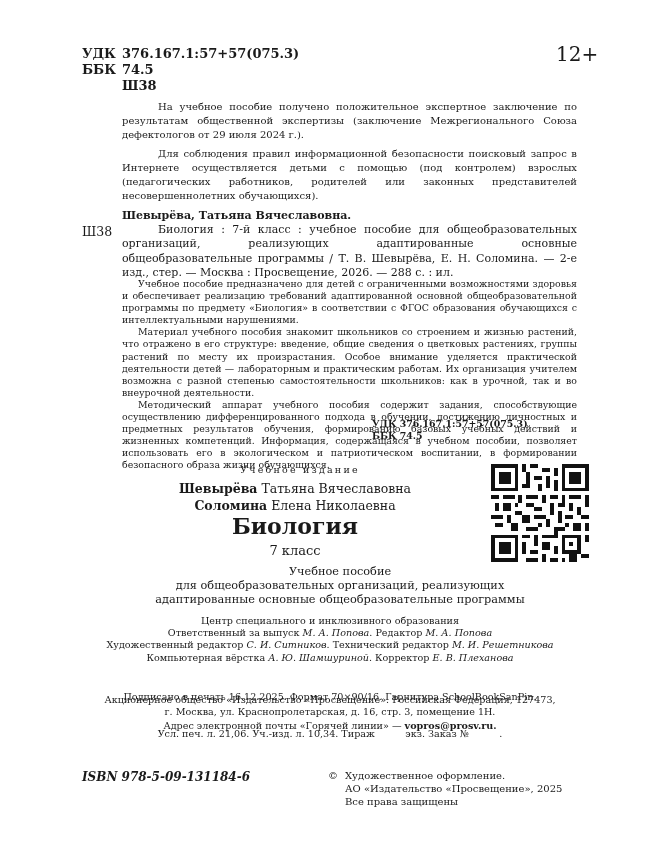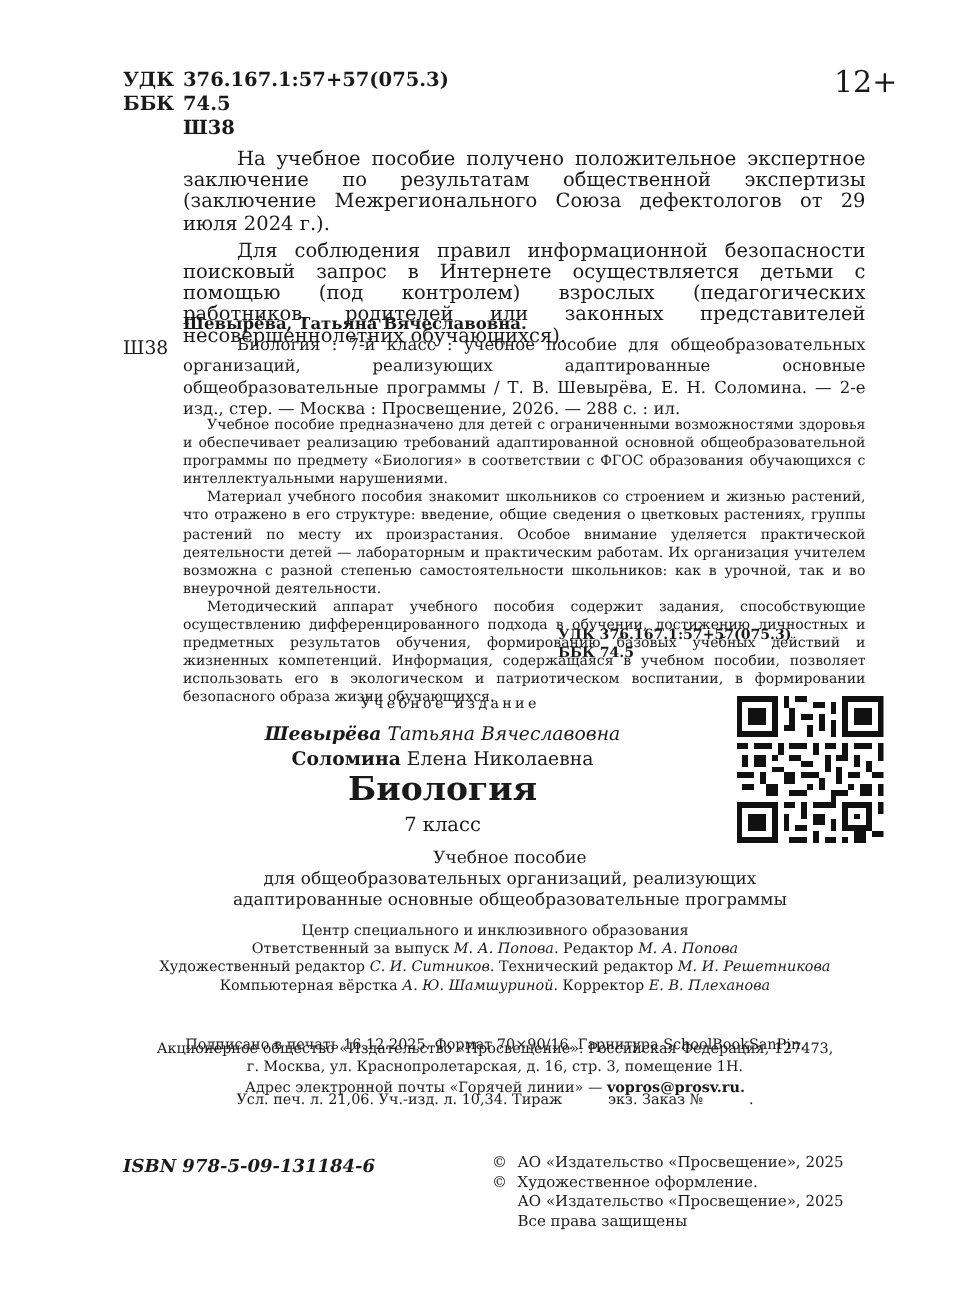--- a/index.html
+++ b/index.html
@@ -5,21 +5,21 @@
   html, body { margin: 0; padding: 0; }
   body {
     width: 650px; height: 865px; background: #ffffff; color: #1a1a1a;
     font-family: "DejaVu Serif", "Liberation Serif", serif;
     position: relative; overflow: hidden;
   }
   .abs { position: absolute; }
   .hdr { font-size: 13px; line-height: 16px; font-weight: bold; }
   .hdr .k { display: inline-block; width: 40px; }
   .age { font-size: 20px; }
-  .p { font-size: 13px; line-height: 14.2px; text-align: justify; margin: 0; }
+  .p { font-size: 10px; line-height: 14.2px; text-align: justify; margin: 0; }
   .ind { text-indent: 36px; }
   .small { font-size: 9.4px; line-height: 12.1px; text-align: justify; margin: 0; }
   .small.ind { text-indent: 16px; }
   .center { text-align: center; }
   .b { font-weight: bold; }
   .i { font-style: italic; }
   .qr { background: #fff; }
 </style>
 </head>
 <body>
@@ -46,21 +46,21 @@
 
 <div class="abs" style="left:122px; top:278px; width:455px;">
   <p class="small ind">Учебное пособие предназначено для детей с ограниченными возможностями здоровья и обеспечивает реализацию требований адаптированной основной общеобразовательной программы по предмету «Биология» в соответствии с ФГОС образования обучающихся с интеллектуальными нарушениями.</p>
   <p class="small ind">Материал учебного пособия знакомит школьников со строением и жизнью растений, что отражено в его структуре: введение, общие сведения о цветковых растениях, группы растений по месту их произрастания. Особое внимание уделяется практической деятельности детей — лабораторным и практическим работам. Их организация учителем возможна с разной степенью самостоятельности школьников: как в урочной, так и во внеурочной деятельности.</p>
   <p class="small ind">Методический аппарат учебного пособия содержит задания, способствующие осуществлению дифференцированного подхода в обучении, достижению личностных и предметных результатов обучения, формированию базовых учебных действий и жизненных компетенций. Информация, содержащаяся в учебном пособии, позволяет использовать его в экологическом и патриотическом воспитании, в формировании безопасного образа жизни обучающихся.</p>
 </div>
 <div class="abs small b" style="left:372px; top:418px;">УДК 376.167.1:57+57(075.3)</div>
 <div class="abs small b" style="left:372px; top:430px;">ББК 74.5</div>
 
 <div class="abs center" style="left:200px; top:464px; width:200px; font-size:9.5px; letter-spacing:2.2px;">Учебное издание</div>
-<div class="abs center" style="left:160px; top:481px; width:270px; font-size:12.5px;font-style:italic;">
+<div class="abs center" style="left:160px; top:481px; width:270px; font-size:12.5px;">
   <span class="b">Шевырёва</span>
   <span>Татьяна Вячеславовна</span>
 </div>
 <div class="abs center" style="left:160px; top:498px; width:270px; font-size:12.5px;">
   <span class="b">Соломина</span>
   <span>Елена Николаевна</span>
 </div>
 <div class="abs center b" style="left:200px; top:513px; width:190px; font-size:22px;">Биология</div>
 <div class="abs center" style="left:200px; top:543px; width:190px; font-size:13px;">7 класс</div>
 
@@ -177,20 +177,17 @@
 </div>
 
 <div class="abs center" style="left:70px; top:720px; width:520px; font-size:9.6px;">
   <span>Адрес электронной почты «Горячей линии» —</span>
   <span class="b">vopros@prosv.ru</span><span class="b">.</span>
 </div>
 
 <div class="abs b" style="left:82px; top:770px; font-size:12px;font-style:italic;">ISBN 978-5-09-131184-6</div>
 <div class="abs" style="left:328px; top:769px; font-size:10px; line-height:13px;">
   <div>
-    <span style="display:inline-block; width:17px;">©</span><span>АО «Издательство «Просвещение», 2025</span>
-  </div>
-  <div>
     <span style="display:inline-block; width:17px;">©</span><span>Художественное оформление.</span>
   </div>
   <div style="padding-left:17px;">АО «Издательство «Просвещение», 2025</div>
   <div style="padding-left:17px;">Все права защищены</div>
 </div>
 
 </body></html>

